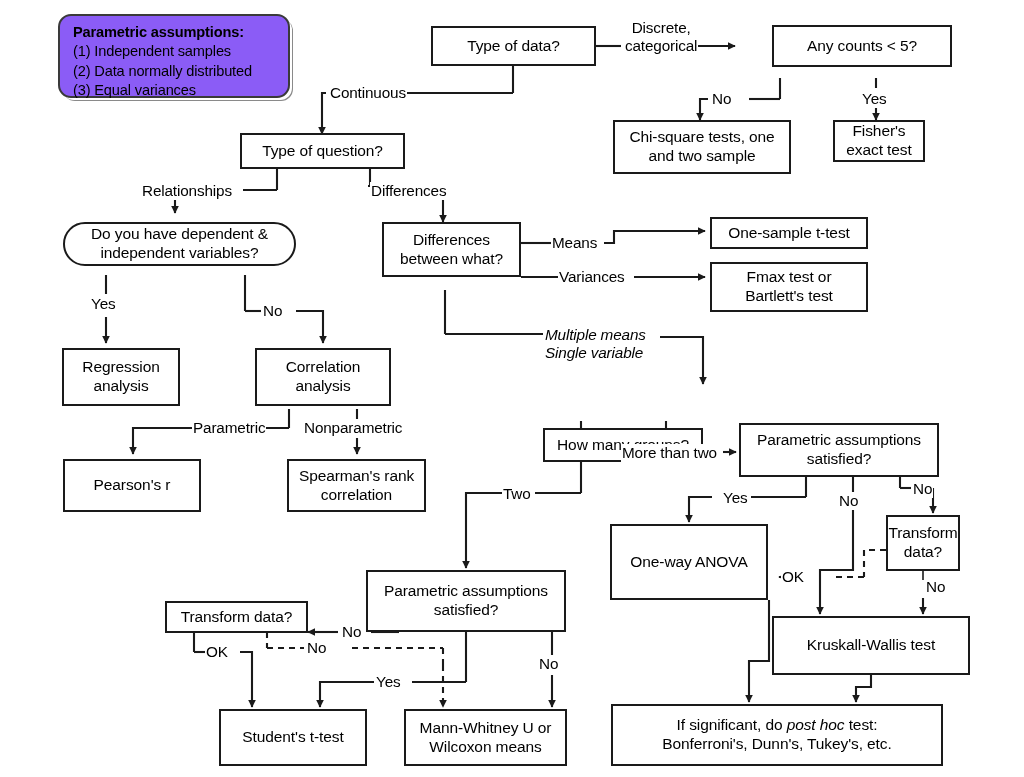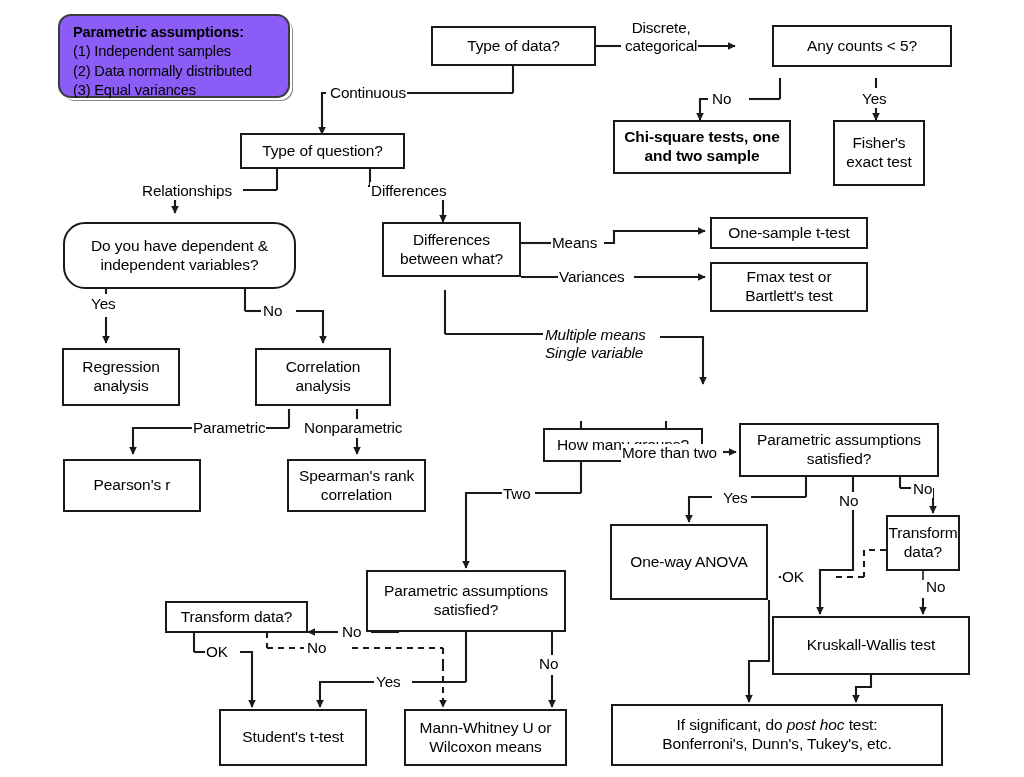--- a/index.html
+++ b/index.html
@@ -180,29 +180,29 @@
     <div class="ltitle">Parametric assumptions:</div>
     <div>(1) Independent samples</div>
     <div>(2) Data normally distributed</div>
     <div>(3) Equal variances</div>
   </div>
 
   <div class="node" style="left:431px;top:26px;width:165px;height:40px;">Type of data?</div>
 
   <div class="node" style="left:738px;top:25px;width:180px;height:42px;margin-left:34px;">Any counts &lt; 5?</div>
 
-  <div class="node" style="left:613px;top:120px;width:178px;height:54px; white-space:pre-line;font-weight:bold;">Chi-square tests, one
+  <div class="node" style="left:613px;top:120px;width:178px;height:54px; white-space:pre-line;">Chi-square tests, one
 and two sample</div>
 
-  <div class="node" style="left:833px;top:120px;width:92px;height:66px; white-space:pre-line;">Fisher's
+  <div class="node" style="left:833px;top:120px;width:92px;height:42px; white-space:pre-line;">Fisher's
 exact test</div>
 
   <div class="node" style="left:240px;top:133px;width:165px;height:36px;">Type of question?</div>
 
-  <div class="node" style="left:63px;top:222px;width:233px;height:67px; white-space:pre-line;border-radius:22px;">Do you have dependent &amp;
+  <div class="node" style="left:63px;top:222px;width:233px;height:44px; white-space:pre-line;border-radius:22px;">Do you have dependent &amp;
 independent variables?</div>
 
   <div class="node" style="left:382px;top:222px;width:139px;height:55px; white-space:pre-line;">Differences
 between what?</div>
 
   <div class="node" style="left:710px;top:217px;width:158px;height:32px;">One-sample t-test</div>
 
   <div class="node" style="left:710px;top:262px;width:158px;height:50px; white-space:pre-line;">Fmax test or
 Bartlett's test</div>
 

